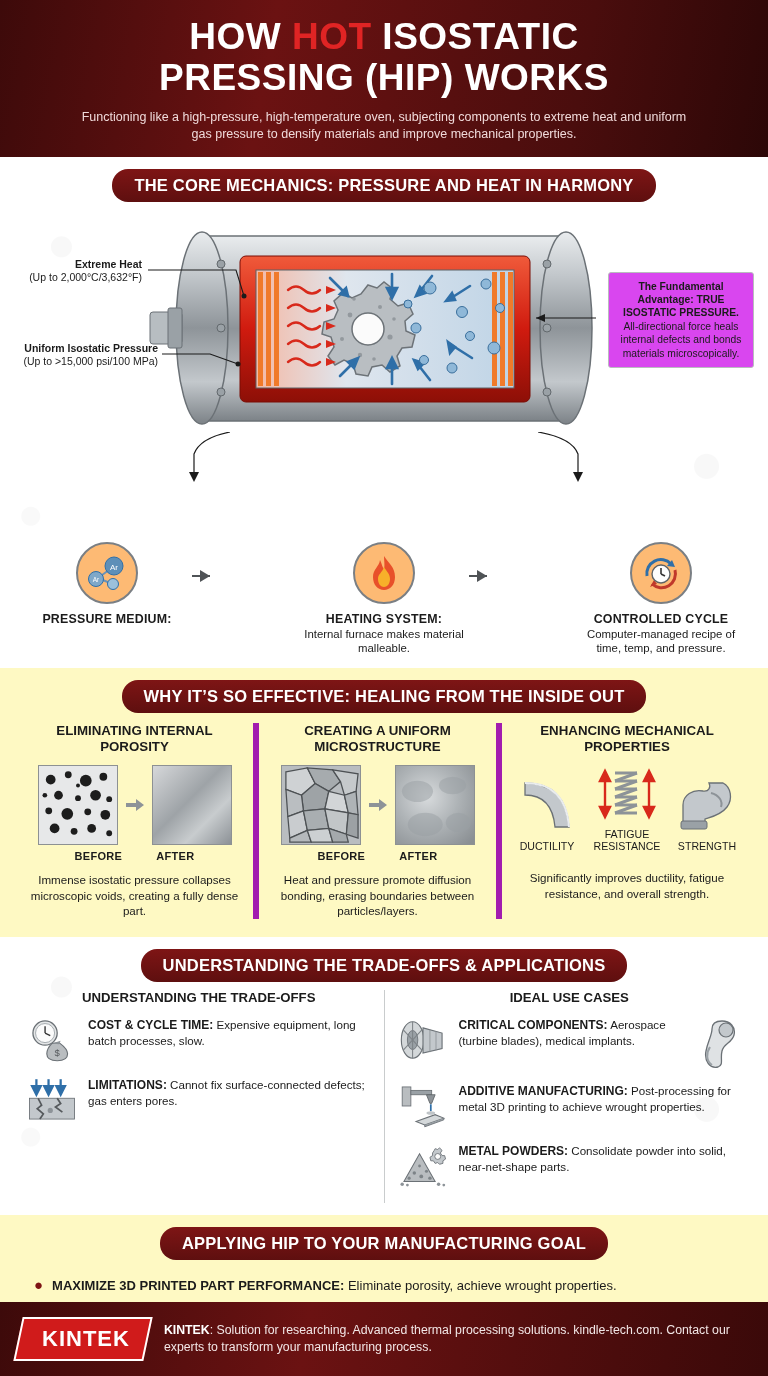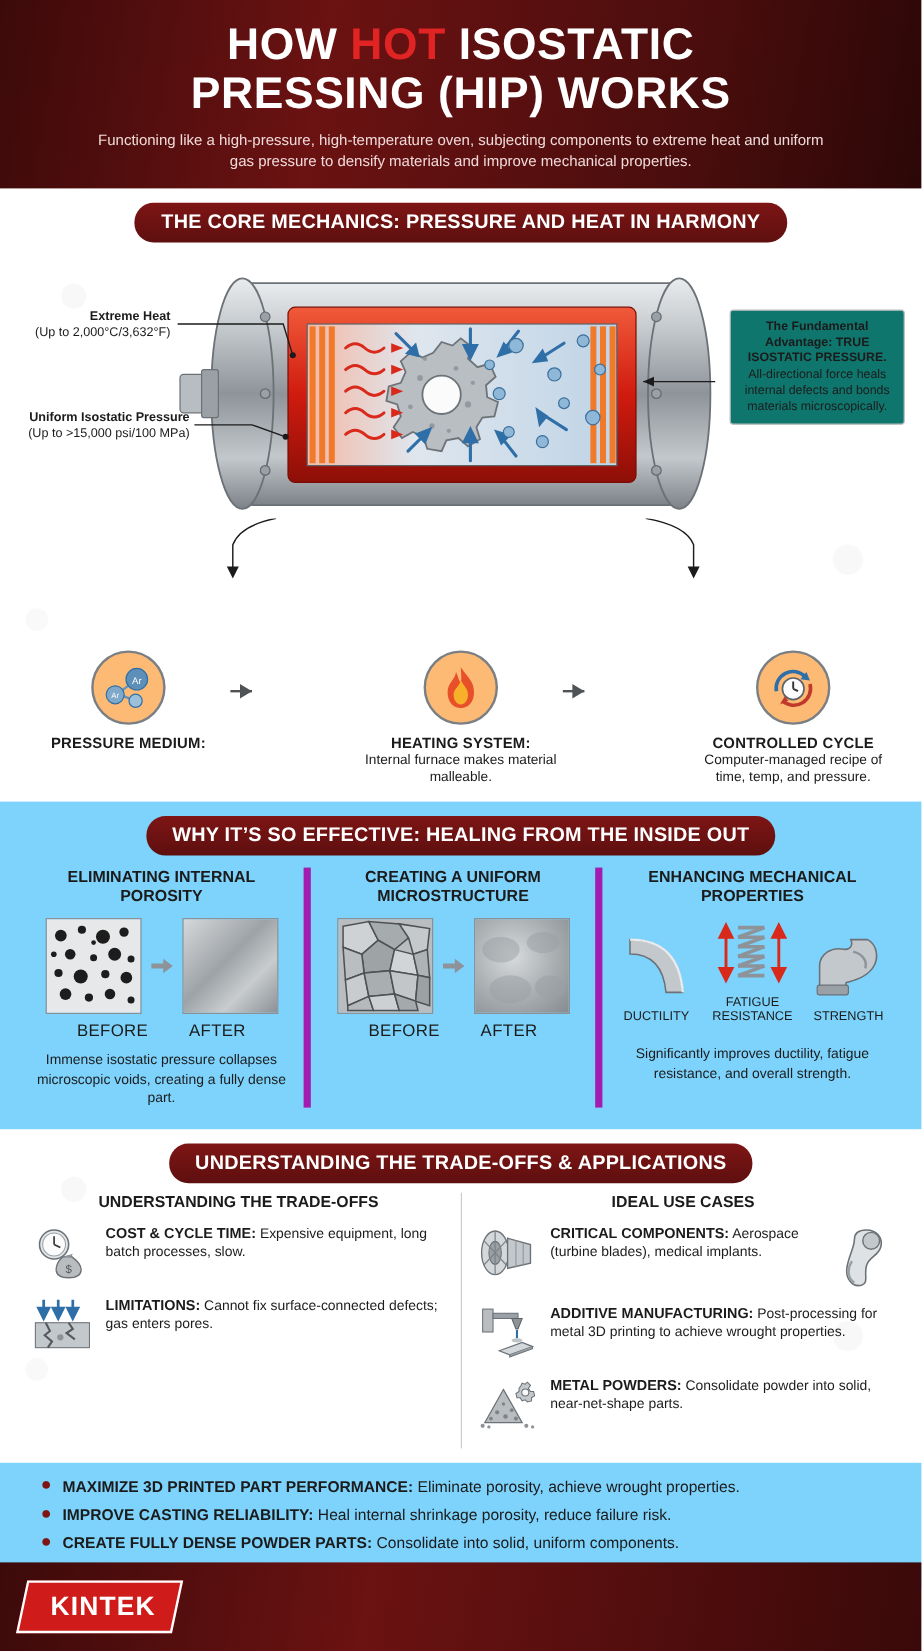--- a/index.html
+++ b/index.html
@@ -46,21 +46,21 @@
     font-size: 16.5px;
     font-weight: bold;
     letter-spacing: .2px;
     padding: 7px 22px;
     border-radius: 16px;
     text-transform: uppercase;
   }
 
   
   .sect { position: relative; }
-  .band-grey { background: #7dd3fc; }
+  .band-grey { background: #fef9c3; }
   .hexbg::before {
     content:"";
     position:absolute; inset:0;
     background-image:
       radial-gradient(circle at 8% 18%, rgba(0,0,0,.028) 0 10px, transparent 11px),
       radial-gradient(circle at 92% 62%, rgba(0,0,0,.028) 0 12px, transparent 13px),
       radial-gradient(circle at 4% 72%, rgba(0,0,0,.025) 0 9px, transparent 10px);
     pointer-events:none;
   }
 
@@ -68,24 +68,24 @@
   .vessel-area { position: relative; height: 330px; padding-left: 28px; }
   .callout {
     position: absolute;
     font-size: 10.5px;
     line-height: 1.25;
   }
   .callout b { font-size: 10.5px; }
   .call-left { text-align: right; }
   .adv-box {
     position: absolute;
-    right: 14px; top: 50px;
+    right: 14px; top: 64px;
     width: 146px;
     border: 1px solid #b9bcbe;
-    background: #0f766e;
+    background: #d946ef;
     border-radius: 3px;
     padding: 7px 8px;
     font-size: 10.3px;
     line-height: 1.3;
     text-align: center;
   }
   .adv-box b { display: inline; }
 
   
   .steps {
@@ -118,21 +118,21 @@
   }
 
   
   .three-col { display: flex; padding: 4px 16px 14px; }
   .col { flex: 1; padding: 0 10px; text-align: center; }
   .col + .col { border-left: 6px solid #a21caf; }
   .col h3 { font-size: 13.3px; font-weight: bold; line-height: 1.2; margin-bottom: 10px; }
   .col .cap { font-size: 11.6px; line-height: 1.34; margin-top: 10px; }
   .pair { display: flex; align-items: center; justify-content: center; gap: 8px; }
   .swatch { width: 80px; height: 80px; border: 1px solid #8d9193; }
-  .swatch-lbl { font-size: 14px; font-weight: normal; letter-spacing: .3px; }
+  .swatch-lbl { font-size: 11px; font-weight: bold; letter-spacing: .3px; }
   .lblrow { display:flex; justify-content:center; gap:34px; margin-top:5px; }
   .mech-row { display: flex; justify-content: center; align-items: flex-end; gap: 10px; }
   .mech-item { width: 70px; text-align: center; }
   .mech-item .mlbl { font-size: 10.6px; font-weight: normal; margin-top: 4px; line-height:1.1; }
 
   
   .two-col { display: flex; padding: 2px 14px 12px; }
   .tcol { flex: 1; padding: 0 12px; }
   .tcol + .tcol { border-left: 1px solid #c9cccd; }
   .tcol h3 { text-align: center; font-size: 13.2px; font-weight: bold; margin-bottom: 12px; }
@@ -478,20 +478,21 @@
               <ellipse cx="58" cy="20" rx="14" ry="9"></ellipse>
             <ellipse cx="30" cy="60" rx="18" ry="12"></ellipse>
               <ellipse cx="64" cy="58" rx="13" ry="10"></ellipse>
           </g>
         </svg>
       </div>
       <div class="lblrow">
         <span class="swatch-lbl">BEFORE</span>
         <span class="swatch-lbl">AFTER</span>
       </div>
+      <div class="cap">Heat and pressure promote diffusion bonding, erasing boundaries between particles/layers.</div>
     </div>
 
     <div class="col">
       <h3>ENHANCING MECHANICAL PROPERTIES</h3>
       <div class="mech-row">
 
         <div class="mech-item">
           <svg width="64" height="56" viewBox="0 0 64 56">
             <path d="M10,6 C40,6 52,24 54,50 L40,50 C38,28 28,18 10,18 Z" fill="#c3c8cc" stroke="#6b7176" stroke-width="1.3"></path>
             <path d="M10,6 C40,6 52,24 54,50" fill="none" stroke="#e9ecee" stroke-width="2"></path>
@@ -642,31 +643,35 @@
         </svg>
         <div class="txt">
           <b>METAL POWDERS:</b><span> Consolidate powder into solid, near-net-shape parts.</span>
         </div>
       </div>
     </div>
   </div>
 </div>
 
 <div class="sect band-grey" style="padding-bottom:10px">
+  <div class="banner-wrap">
+    <div class="banner">APPLYING HIP TO YOUR MANUFACTURING GOAL</div>
+  </div>
   <div class="goals">
     <div class="goal">
       <span class="dot">●</span>
       <span><b>MAXIMIZE 3D PRINTED PART PERFORMANCE:</b><span> Eliminate porosity, achieve wrought properties.</span></span>
     </div>
     <div class="goal">
       <span class="dot">●</span>
       <span><b>IMPROVE CASTING RELIABILITY:</b><span> Heal internal shrinkage porosity, reduce failure risk.</span></span>
     </div>
     <div class="goal">
       <span class="dot">●</span>
       <span><b>CREATE FULLY DENSE POWDER PARTS:</b><span> Consolidate into solid, uniform components.</span></span>
     </div>
   </div>
 </div>
 
 <div class="footer">
   <div class="logo"><span>KINTEK</span></div>
+  <p><b>KINTEK</b><span>: Solution for researching. Advanced thermal processing solutions. kindle-tech.com. Contact our experts to transform your manufacturing process.</span></p>
 </div>
 
 </body></html>

